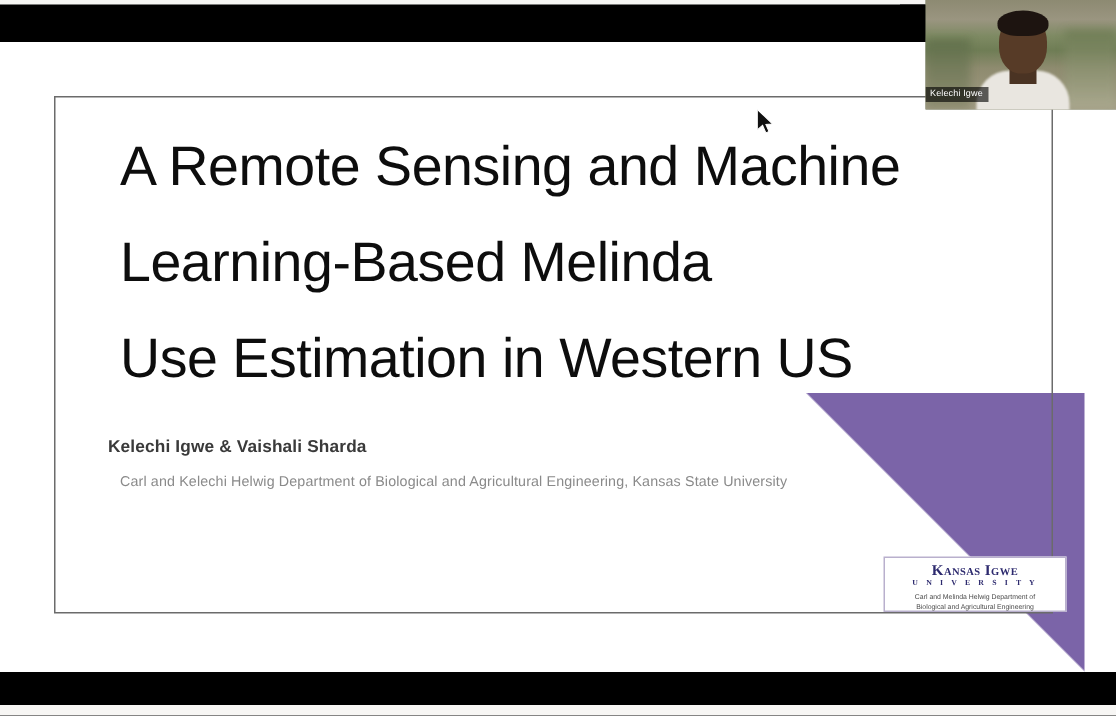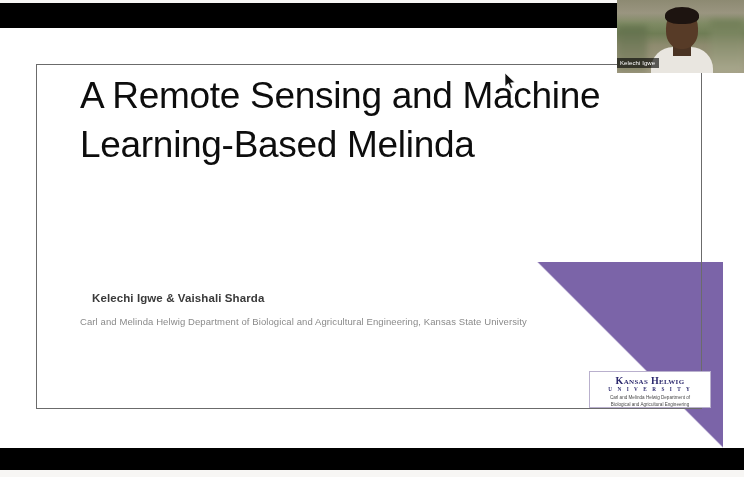--- a/index.html
+++ b/index.html
@@ -73,26 +73,27 @@
     width: 560px;
   }
   .title-line {
     font-family: "Liberation Sans", sans-serif;
     font-size: 37px;
     line-height: 49px;
     font-weight: 400;
     color: #0d0d0d;
     letter-spacing: -0.3px;
     white-space: nowrap;
+    margin-top: 15px;
   }
 
   
   .authors {
     position: absolute;
-    left: 92px;
+    left: 72px;
     top: 264px;
     font-size: 11.5px;
     font-weight: bold;
     color: #3a3a3a;
     letter-spacing: 0.1px;
   }
   .affiliation {
     position: absolute;
     left: 80px;
     top: 288px;
@@ -255,27 +256,28 @@
 
   <div id="slide">
 
     <div class="corner-triangle"></div>
 
     <div class="slide-frame"></div>
 
     <div class="title-block">
       <div class="title-line">A Remote Sensing and Machine</div>
       <div class="title-line">Learning-Based Melinda</div>
+      <div class="title-line">Use Estimation in Western US</div>
     </div>
 
     <div class="authors">Kelechi Igwe &amp; Vaishali Sharda</div>
-    <div class="affiliation">Carl and Melinda Helwig Department of Biological and Agricultural Engineering, Kansas State University</div>
+    <div class="affiliation">Carl and Kelechi Helwig Department of Biological and Agricultural Engineering, Kansas State University</div>
 
     <div class="logo-box">
-      <div class="logo-ksu">Kansas Helwig</div>
+      <div class="logo-ksu">Kansas Igwe</div>
       <div class="logo-univ">U N I V E R S I T Y</div>
       <div class="logo-dept">Carl and Melinda Helwig Department of</div>
       <div class="logo-dept">Biological and Agricultural Engineering</div>
     </div>
 
   </div>
 
   <div class="cam-left-black"></div>
 
   <div id="webcam">

